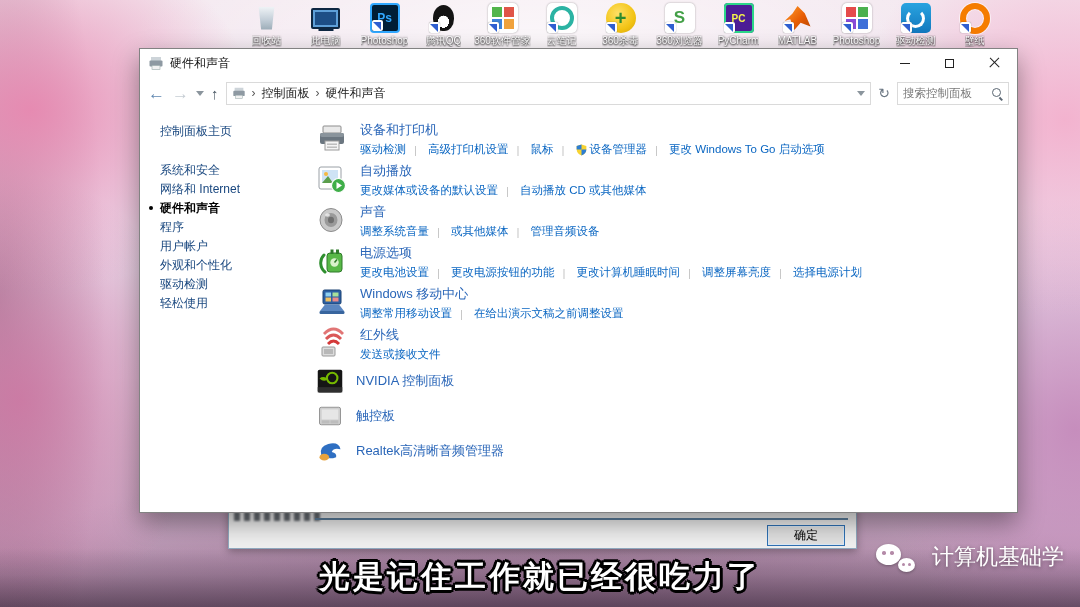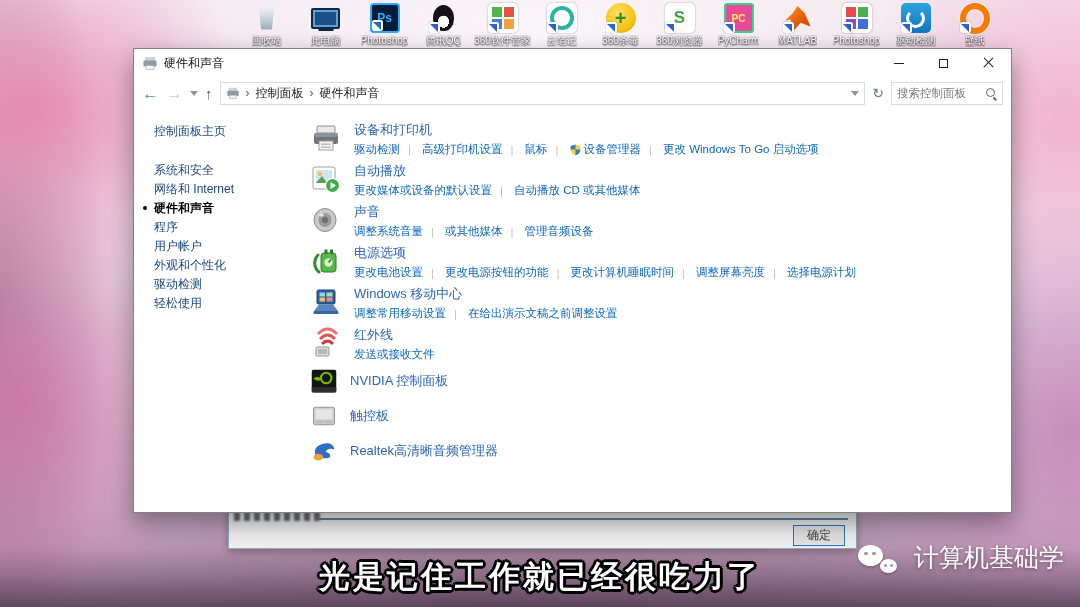--- a/index.html
+++ b/index.html
@@ -43,32 +43,32 @@
   .i-360m { background-image:linear-gradient(#52b54b,#52b54b),linear-gradient(#e05548,#e05548),linear-gradient(#3e83d8,#3e83d8),linear-gradient(#f0a23c,#f0a23c);
     background-position:4px 4px,16px 4px,4px 16px,16px 16px; }
   .i-corel { background-image:linear-gradient(#e54b4b,#e54b4b),linear-gradient(#4bb04f,#4bb04f),linear-gradient(#8a4bd8,#8a4bd8),linear-gradient(#3e6fd8,#3e6fd8);
     background-position:4px 4px,16px 4px,4px 16px,16px 16px; }
   .i-note { background:#fff; border-radius:5px; box-shadow:0 0 2px rgba(0,0,0,.35); }
   .i-note::before { content:""; width:16px; height:16px; border:4px solid #2bb3a3; border-radius:50%; }
   .i-sd { background:radial-gradient(circle at 40% 35%, #ffe066, #f2c313 62%, #d3a20e); border-radius:50%; }
   .i-sd::before { content:"+"; color:#2e8b2e; font-size:20px; font-weight:bold; line-height:1; }
   .i-browser { background:#fff; border-radius:5px; box-shadow:0 0 2px rgba(0,0,0,.35); }
   .i-browser .glyph { color:#43a047; font-weight:bold; font-size:17px; }
-  .i-pycharm { background:#ec4899; border-radius:4px; box-shadow:inset 0 0 0 2px #2bd789; }
+  .i-pycharm { background:#4c1d95; border-radius:4px; box-shadow:inset 0 0 0 2px #2bd789; }
   .i-pycharm .glyph { color:#f4f44a; font-weight:bold; font-size:10px; }
   .i-matlab::before { content:""; width:26px; height:24px;
     background:linear-gradient(135deg,#ff9e2c,#e85d04 55%,#b84502);
     clip-path:polygon(50% 0,78% 30%,100% 85%,62% 70%,38% 100%,22% 55%,0 62%,30% 32%); }
   .i-driver { background:linear-gradient(180deg,#29a3e0,#1278bd); border-radius:5px; }
   .i-driver::before { content:""; width:13px; height:13px; border:3px solid #fff; border-top-color:transparent; border-radius:50%; }
   .i-orange::before { content:""; width:19px; height:19px; border-radius:50%; border:6px solid #f57c00;
     box-shadow:0 0 0 1px rgba(255,255,255,.6), inset 0 0 0 1px rgba(255,255,255,.6); }
 
   
-  .window { position:absolute; left:133px; top:48px; width:879px; height:465px; background:#fff;
+  .window { position:absolute; left:139px; top:48px; width:879px; height:465px; background:#fff;
     border:1px solid #828282; box-shadow:0 10px 24px rgba(0,0,0,.38); z-index:10; display:flex; flex-direction:column; }
   .titlebar { height:28px; display:flex; align-items:center; padding-left:8px; flex:none; }
   .title-icon { width:16px; height:16px; margin-right:6px; flex:none; }
   .title-text { font-size:12px; color:#111; flex:1; }
   .win-controls { display:flex; height:28px; flex:none; }
   .wc { width:45px; height:28px; display:flex; align-items:center; justify-content:center; cursor:pointer; }
   .wc .bar { width:10px; height:1px; background:#222; }
   .wc .sq { width:9px; height:9px; border:1px solid #222; }
   .wc.close { position:relative; }
   .wc.close::before,.wc.close::after { content:""; position:absolute; width:13px; height:1.4px; background:#222; }
@@ -111,31 +111,31 @@
   .slink { display:inline-flex; align-items:center; gap:3px; cursor:pointer; }
   .slink + .slink::before { content:"|"; color:#c4c4c4; margin:0 8px; }
   .shield { flex:none; }
 
   
   .pdialog { position:absolute; left:228px; top:504px; width:629px; height:45px; z-index:5;
     background:#f0f0f0; border:1px solid #90a9bf; box-shadow:0 3px 8px rgba(0,0,0,.3); }
   .pd-smudge { position:absolute; left:5px; top:7px; width:88px; height:9px; opacity:.75; filter:blur(1.2px);
     background:repeating-linear-gradient(90deg,#3a4048 0 6px, transparent 6px 10px); }
   .pd-line { position:absolute; left:86px; right:8px; top:13px; height:2px; background:#5d7f9e; }
-  .ok-btn { position:absolute; right:11px; top:20px; width:52px; height:21px; background:#e1e1e1;
-    border:1px solid #2f71b4; box-shadow:inset 0 0 0 1px #dce9f5; font-size:12px; font-family:inherit; color:#404040; cursor:pointer; }
+  .ok-btn { position:absolute; right:11px; top:20px; width:78px; height:21px; background:#e1e1e1;
+    border:1px solid #2f71b4; box-shadow:inset 0 0 0 1px #dce9f5; font-size:12px; font-family:inherit; color:#000000; cursor:pointer; }
 
   
   .subtitle-band { position:absolute; left:0; right:0; top:548px; height:59px; z-index:15;
     background:linear-gradient(180deg, rgba(100,85,105,0) 0%, rgba(90,70,95,.28) 45%, rgba(45,32,50,.55) 100%); }
   .subtitle { position:absolute; left:0; right:0; bottom:9px; text-align:center; font-size:31px; font-weight:bold;
     color:#fff; letter-spacing:3px;
     text-shadow:3px 0 0 #000,-3px 0 0 #000,0 3px 0 #000,0 -3px 0 #000,2px 2px 0 #000,-2px 2px 0 #000,2px -2px 0 #000,-2px -2px 0 #000; }
   .watermark { position:absolute; right:16px; top:541px; z-index:20; display:flex; align-items:center; gap:14px;
-    color:#fff; font-size:25px; text-shadow:0 1px 4px rgba(0,0,0,.45); }
+    color:#fff; font-size:22px; text-shadow:0 1px 4px rgba(0,0,0,.45); }
   .wechat { position:relative; width:42px; height:32px; }
   .bub { position:absolute; background:#fff; border-radius:50%; box-shadow:0 1px 3px rgba(0,0,0,.3); }
   .bub1 { left:0; top:3px; width:25px; height:21px; }
   .bub2 { right:3px; bottom:1px; width:17px; height:14px; }
   .bub i { position:absolute; background:#b48aa8; border-radius:50%; }
   .bub1 i.e1 { left:6px; top:7px; width:3.5px; height:3.5px; }
   .bub1 i.e2 { left:14px; top:7px; width:3.5px; height:3.5px; }
   .bub2 i.e1 { left:4px; top:5px; width:3px; height:3px; }
   .bub2 i.e2 { left:10px; top:5px; width:3px; height:3px; }
 </style>

